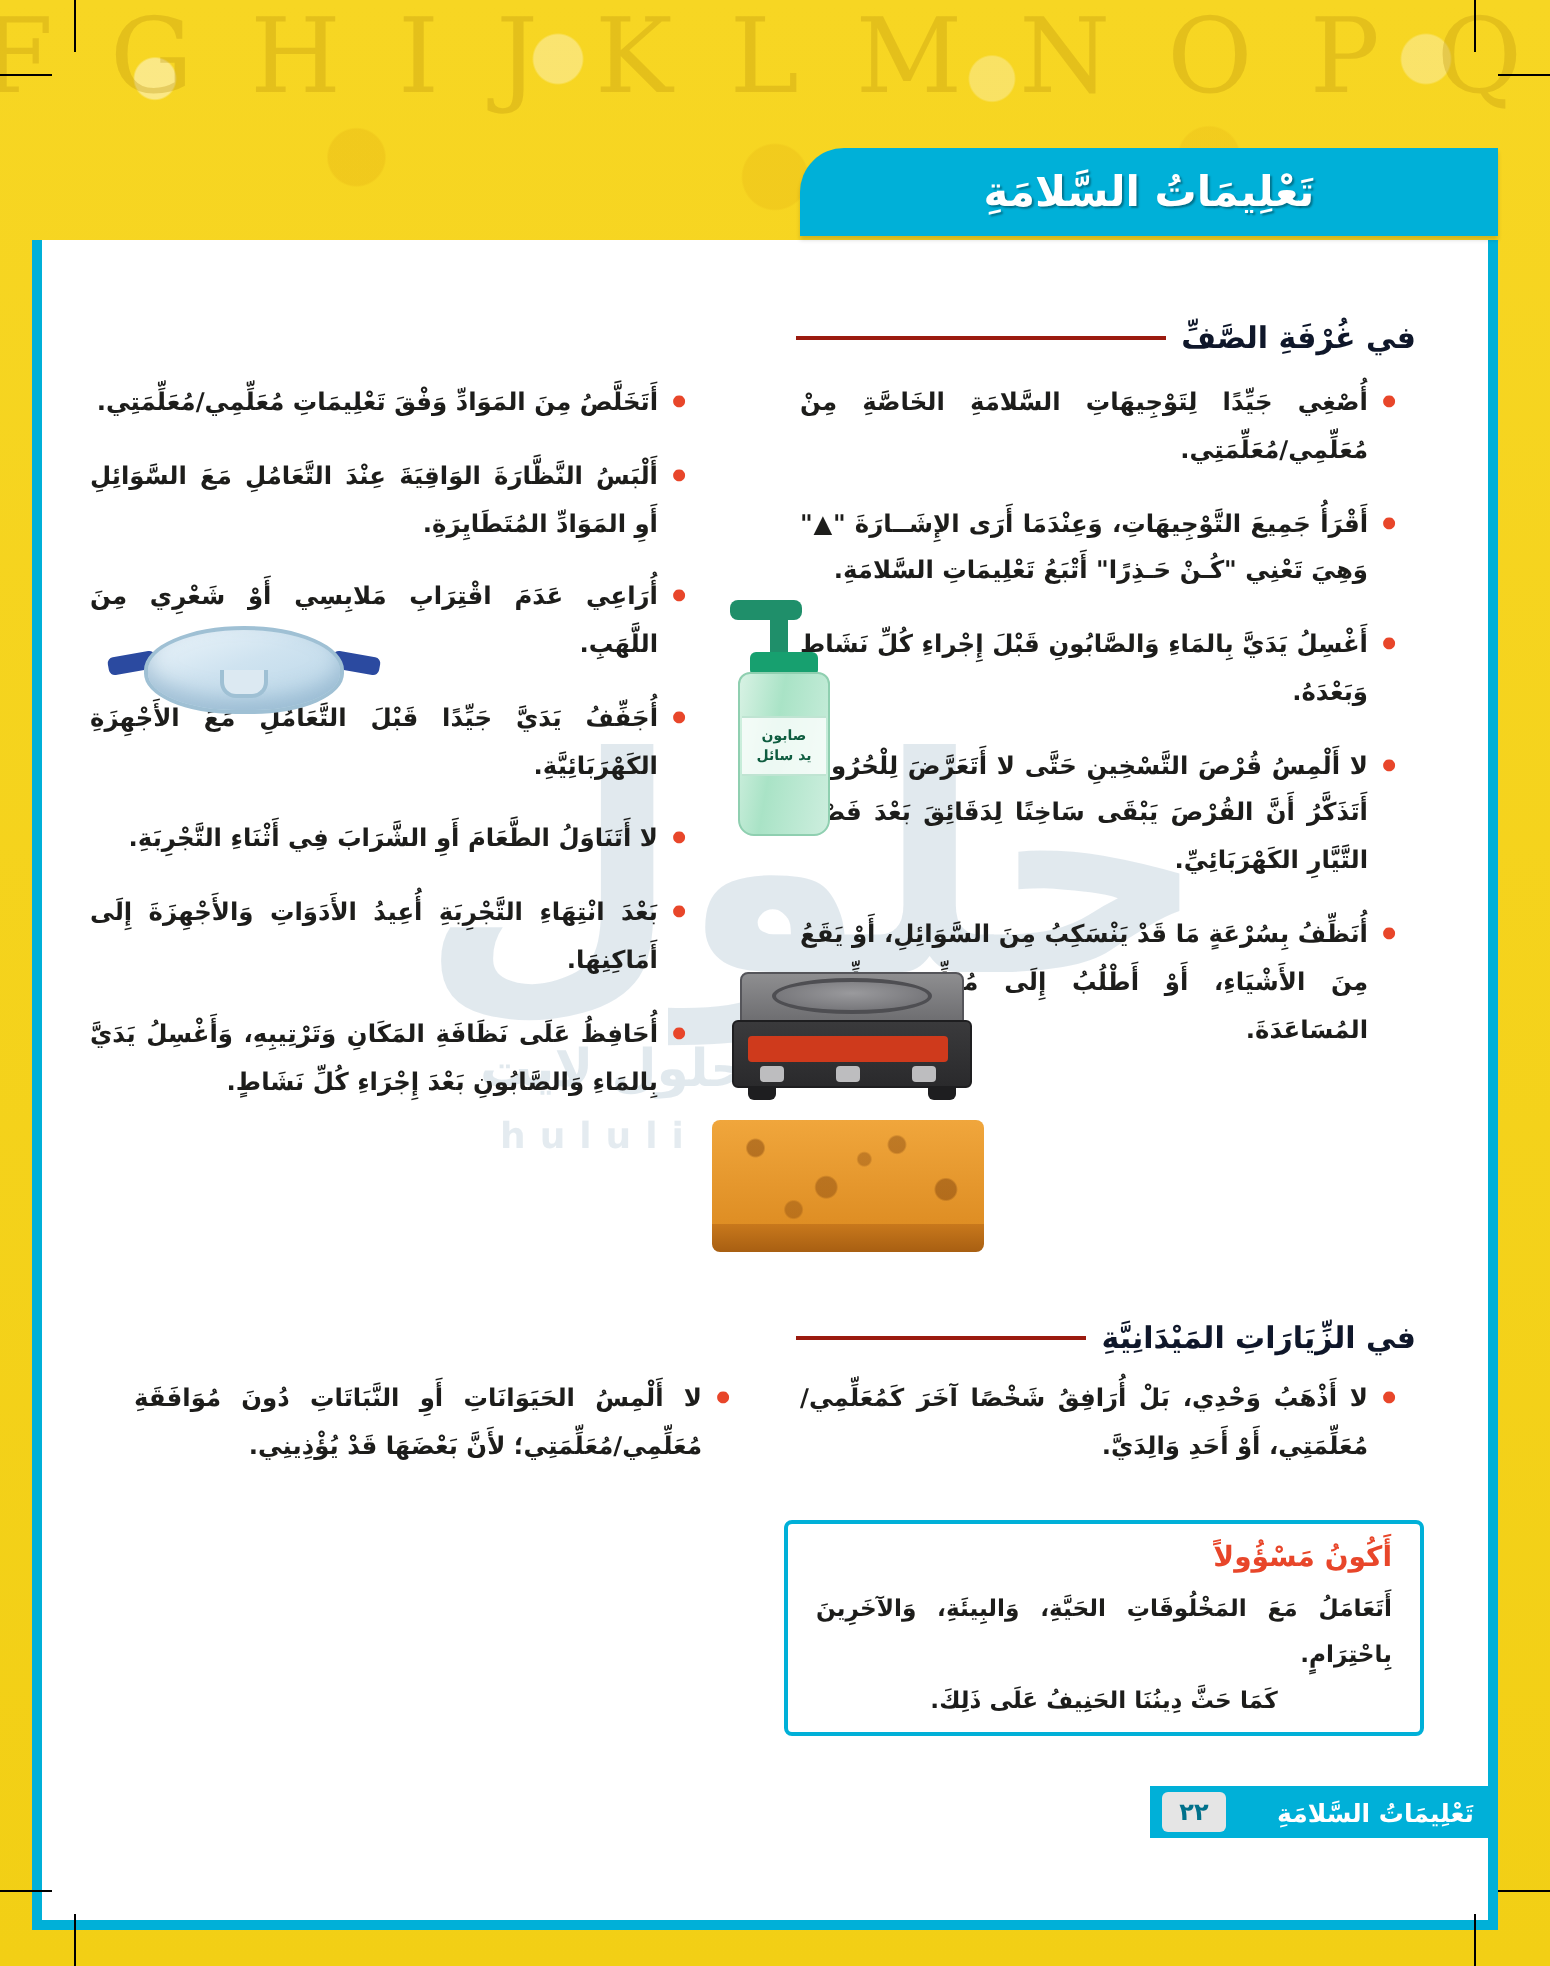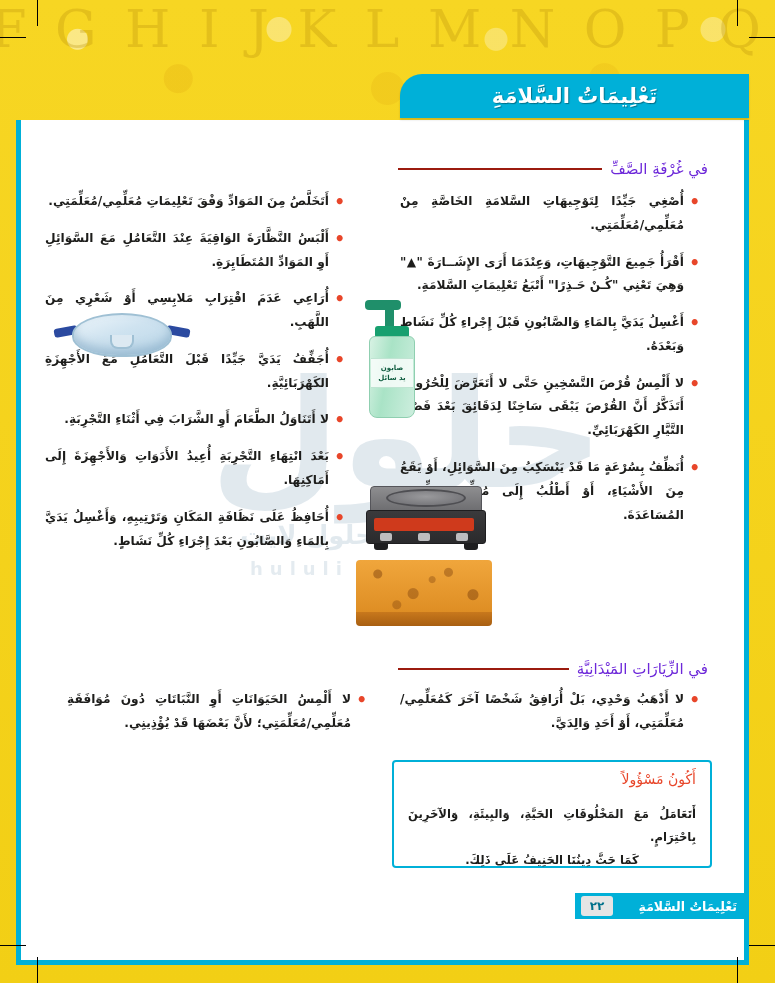--- a/index.html
+++ b/index.html
@@ -104,23 +104,23 @@
   .wm-lat { left:80px; top:208px; font-size:18px; letter-spacing:7px; color:#a9c0cf; }
 
   
   .sec-head {
     position:absolute;
     display:flex; align-items:center;
     gap:8px;
     direction:rtl;
   }
   .sec-head .label {
-    color:#6d28d9;
+    color:#0f172a;
     font-size:15px;
-    font-weight:normal;
+    font-weight:bold;
     white-space:nowrap;
   }
   .sec-head .rule {
     height:2px;
     background:#9b1b0f;
     flex:1 1 auto;
   }
 
   
   .col { position:absolute; direction:rtl; }
@@ -259,22 +259,22 @@
     width:320px; height:108px;
     background:#ffffff;
     border:2px solid #00b0d8;
     border-radius:4px;
     direction:rtl;
     padding:9px 14px;
   }
   .resp-title {
     color:#e8462a;
     font-size:14px;
-    font-weight:normal;
-    margin-bottom:16px;
+    font-weight:bold;
+    margin-bottom:6px;
   }
   .resp-line {
     font-size:11.6px;
     line-height:2.0;
     color:#1d1d1b;
     font-weight:bold;
     text-align:justify;
   }
   .resp-line.center { text-align:center; }
 

